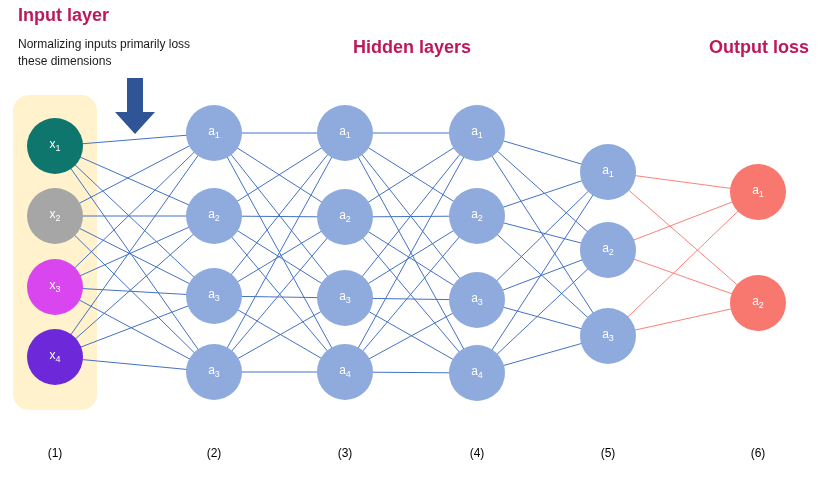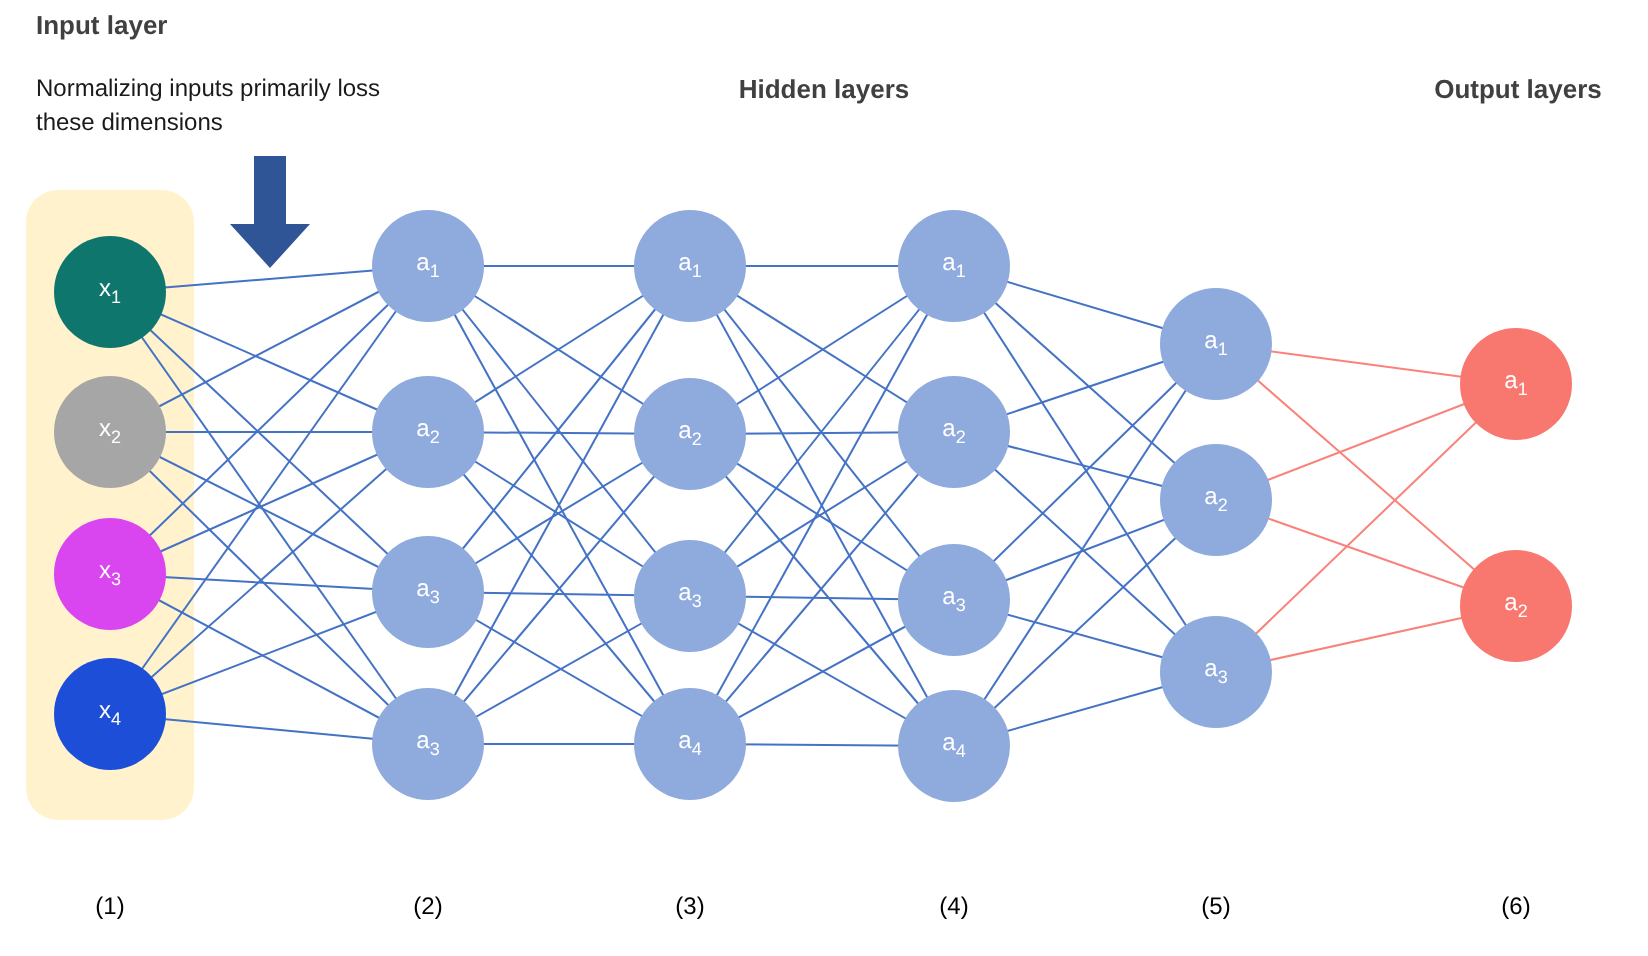--- a/index.html
+++ b/index.html
@@ -1,18 +1,18 @@
 <!DOCTYPE html>
 <html><head>
 <meta charset="utf-8">
 <style>
   html,body { margin:0; padding:0; background:#fff; font-family:"Liberation Sans", sans-serif; }
   .canvas { position:relative; width:824px; height:478px; background:#ffffff; overflow:hidden; }
 
-  .heading { position:absolute; top:5px; font-size:13px; font-weight:700; color:#404040; white-space:nowrap; }
+  .heading { position:absolute; top:5px; font-size:18px; font-weight:700; color:#be185d; white-space:nowrap; }
   .heading.centered { transform:translateX(-50%);margin-top:32px; }
 
   .annotation { position:absolute; left:18px; top:36px; font-size:12px; line-height:17px; color:#1a1a1a; }
   .annotation .line { display:block; white-space:nowrap; }
 
   .panel { position:absolute; border-radius:16px; z-index:0; }
 
   svg.overlay { position:absolute; left:0; top:0; z-index:1; pointer-events:none; }
   svg.arrow-layer { z-index:3; }
 
@@ -101,21 +101,21 @@
   <div id="nodes">
       <div class="node" style="left: 27px; top: 118px; height: 56px; width: 56px; background: #0f766e;">
         <span class="node-label" style="color: rgb(255, 255, 255);"><span>x</span><sub>1</sub></span>
       </div>
       <div class="node" style="left: 27px; top: 188px; height: 56px; width: 56px; background: rgb(166, 166, 166);">
         <span class="node-label" style="color: rgb(255, 255, 255); text-align: center;"><span>x</span><sub>2</sub></span>
       </div>
       <div class="node" style="left: 27px; top: 259px; height: 56px; width: 56px; background: #d946ef;">
         <span class="node-label" style="color: rgb(255, 255, 255);"><span>x</span><sub>3</sub></span>
       </div>
-      <div class="node" style="left: 27px; top: 329px; height: 56px; width: 56px; background: #1d4ed8;">
+      <div class="node" style="left: 27px; top: 329px; height: 56px; width: 56px; background: #6d28d9;">
         <span class="node-label" style="color: rgb(255, 255, 255);"><span>x</span><sub>4</sub></span>
       </div>
       <div class="node" style="left: 186px; top: 105px; height: 56px; width: 56px; background: rgb(143, 170, 220);">
         <span class="node-label" style="color: rgb(255, 255, 255);"><span>a</span><sub>1</sub></span>
       </div>
       <div class="node" style="left: 186px; top: 188px; height: 56px; width: 56px; background: rgb(143, 170, 220);">
         <span class="node-label" style="color: rgb(255, 255, 255);"><span>a</span><sub>2</sub></span>
       </div>
       <div class="node" style="left: 186px; top: 268px; height: 56px; width: 56px; background: rgb(143, 170, 220);">
         <span class="node-label" style="color: rgb(255, 255, 255);"><span>a</span><sub>3</sub></span>
@@ -168,21 +168,21 @@
       <span class="tag" style="left: 55px;">(1)</span>
       <span class="tag" style="left: 214px;">(2)</span>
       <span class="tag" style="left: 345px;">(3)</span>
       <span class="tag" style="left: 477px;">(4)</span>
       <span class="tag" style="left: 608px;">(5)</span>
       <span class="tag" style="left: 758px;">(6)</span>
     </div>
 
   <div class="heading" style="left:18px;">Input layer</div>
   <div class="heading centered" style="left:412px;">Hidden layers</div>
-  <div class="heading centered" style="left:759px;">Output layers</div>
+  <div class="heading centered" style="left:759px;">Output loss</div>
 
   <div class="annotation">
     <span class="line">Normalizing inputs primarily loss</span>
     <span class="line">these dimensions</span>
   </div>
 
   <svg class="overlay arrow-layer" width="824" height="478">
     <polygon points="127,78 143,78 143,112 155,112 135,134 115,112 127,112" fill="#2F5597"></polygon>
   </svg>
 

